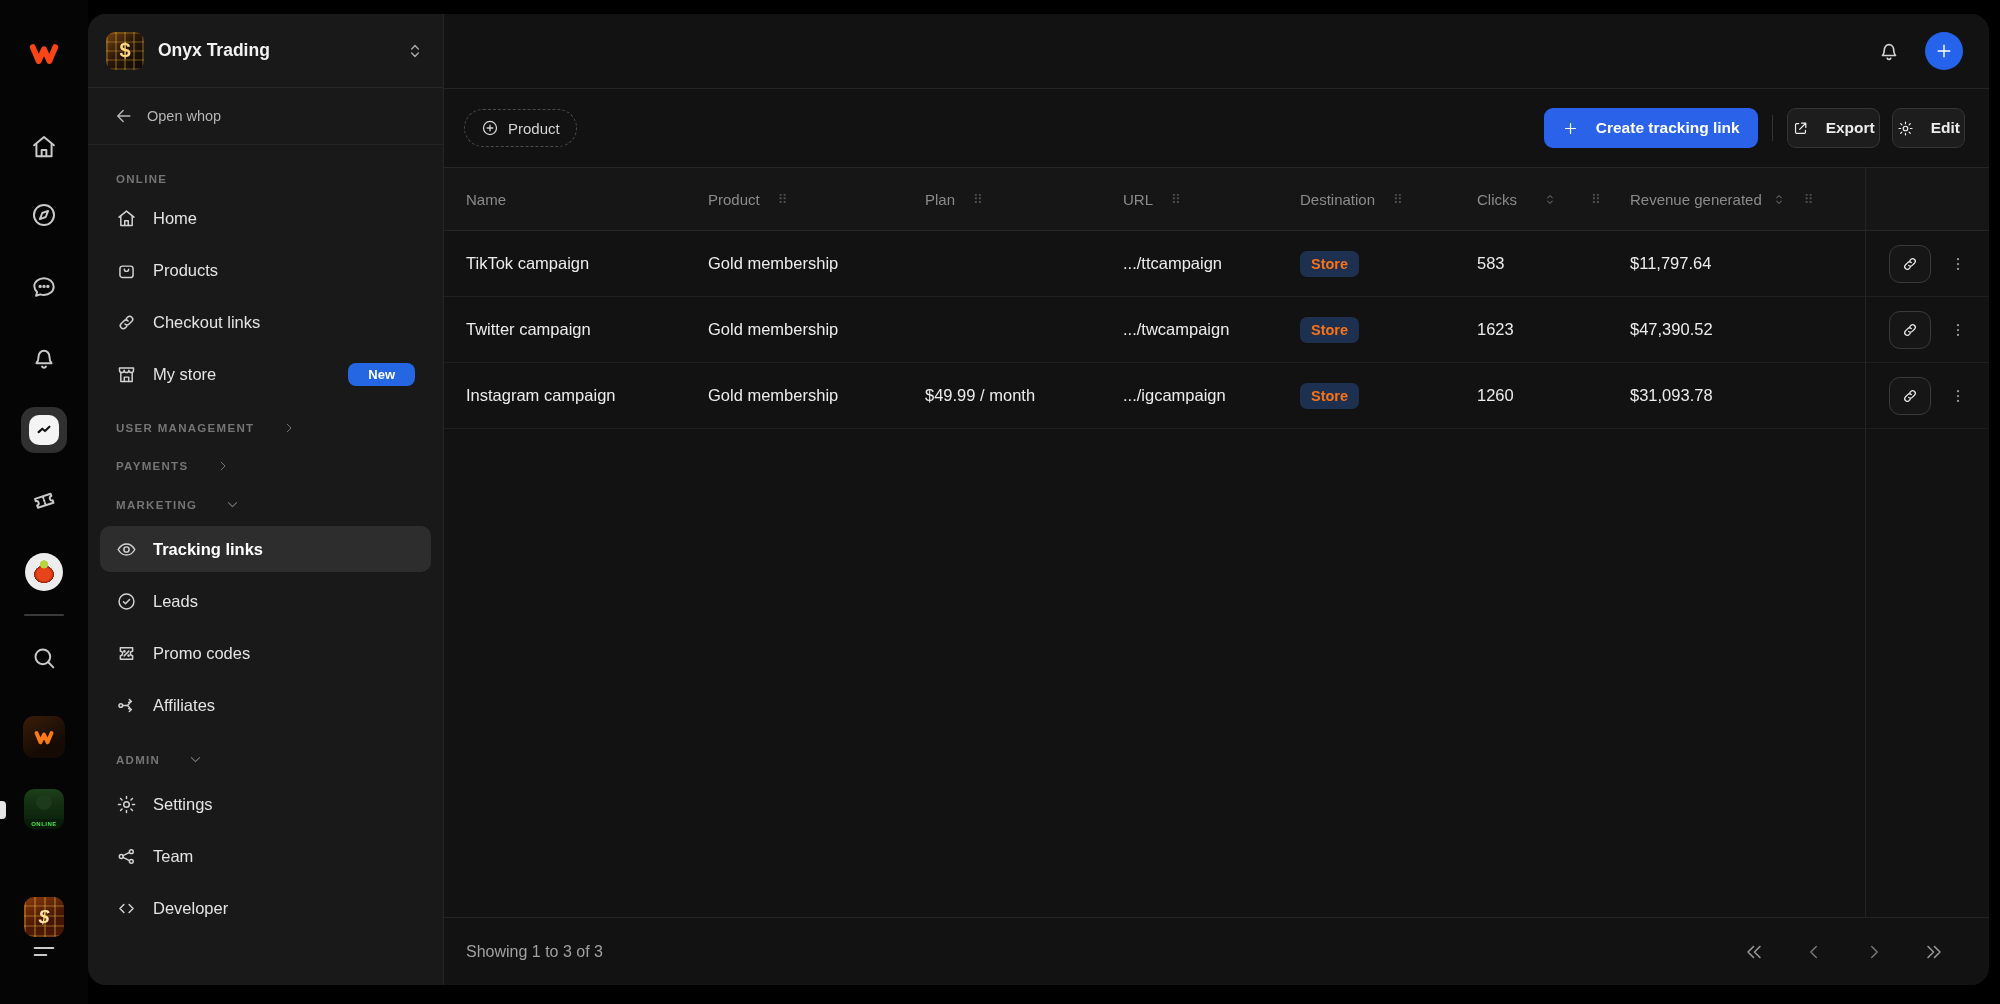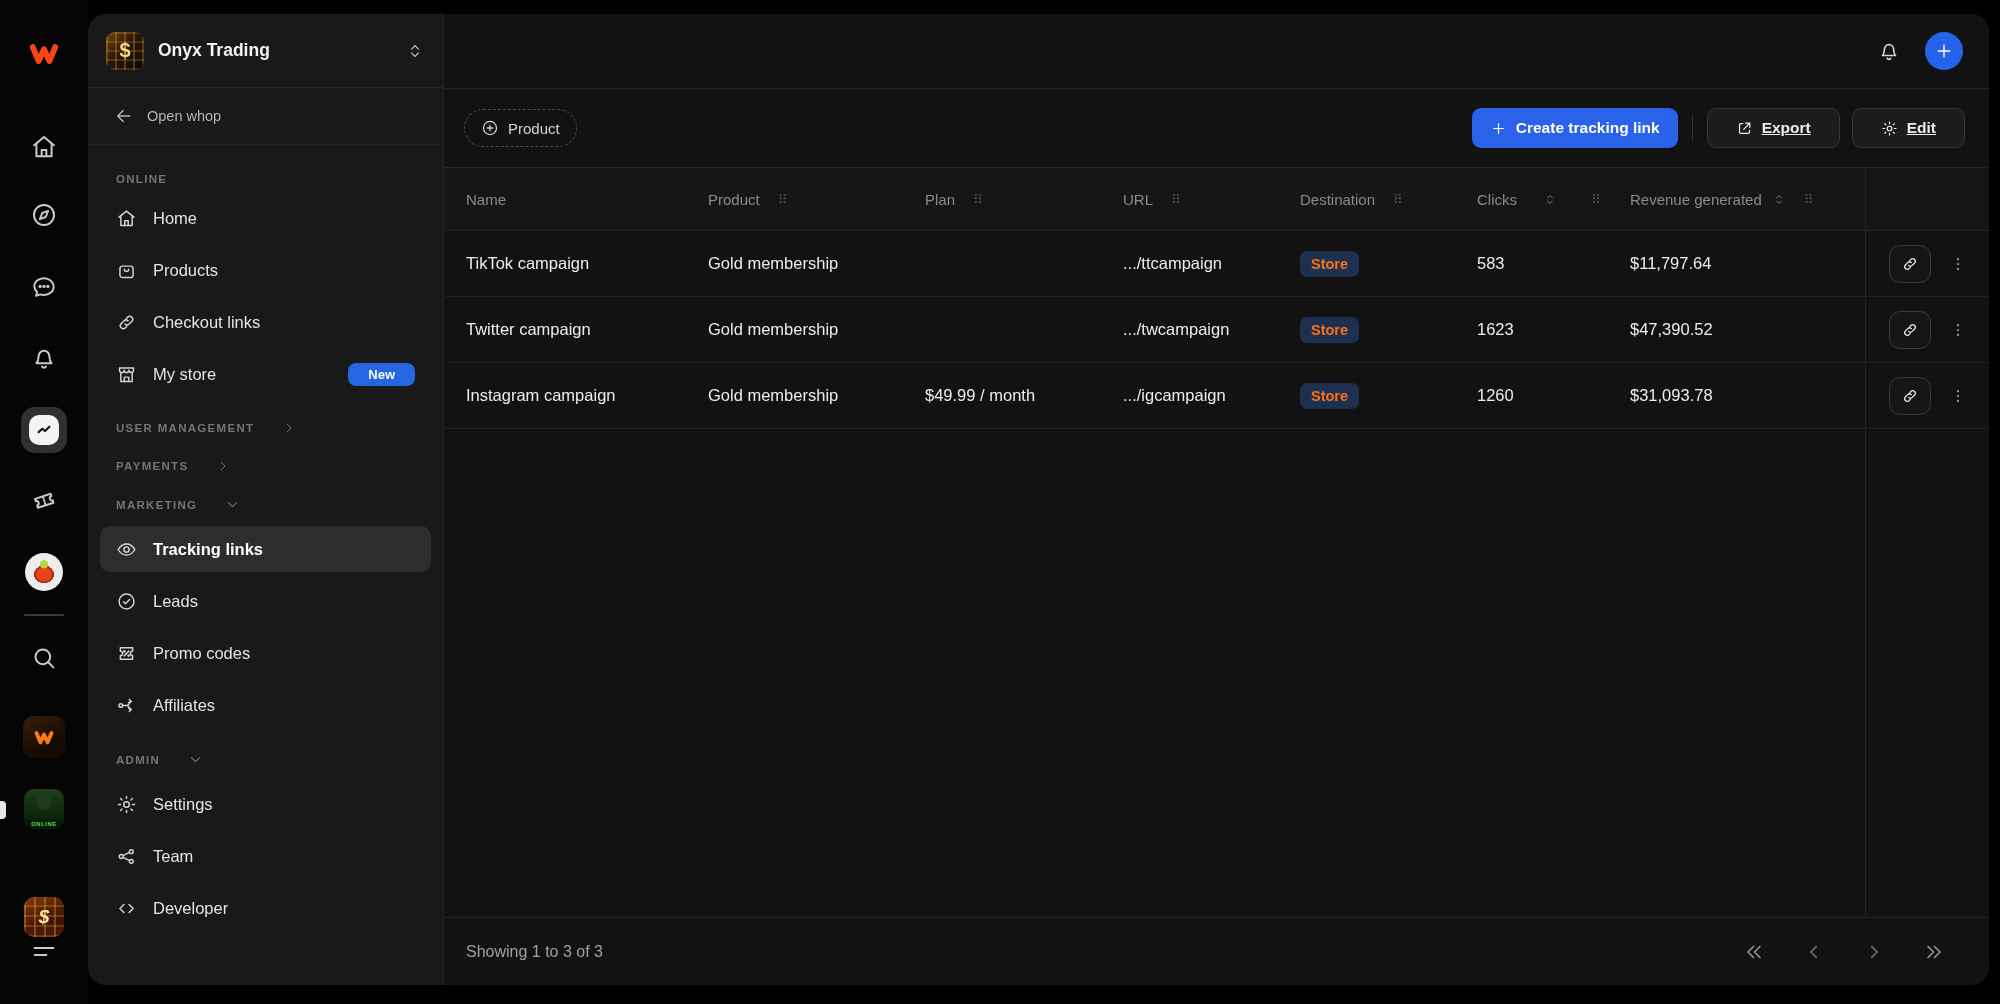--- a/index.html
+++ b/index.html
@@ -82,24 +82,24 @@
     color:#ddd; font-size:15.5px; font-family:inherit; }
   .searchbox input::placeholder { color:#8d8d8d; }
   .topbar-right { margin-left:auto; display:flex; align-items:center; gap:24px; }
   .plus-fab { width:38px; height:38px; border-radius:50%; background:#2563eb; color:#fff;
     display:flex; align-items:center; justify-content:center; cursor:pointer; }
 
   .toolbar { height:78px; flex:none; display:flex; align-items:center; padding:0 24px 0 20px; }
   .chip { height:38px; border:1.5px dashed #4b4b4b; border-radius:20px; display:flex;
     align-items:center; gap:9px; padding:0 16px; color:#d4d4d4; font-size:15px; cursor:pointer; }
   .toolbar-right { margin-left:auto; display:flex; align-items:center; }
-  .btn { height:40px; border-radius:9px; display:flex; align-items:center; gap:9px;
+  .btn { height:40px; border-radius:9px; display:flex; align-items:center; gap:17px;
     font-size:15.5px; font-weight:600; cursor:pointer; }
   .btn-primary { background:#2a62e9; color:#fff; padding:0 18px; }
-  .btn-ghost { background:#1d1d1d; border:1px solid #353535; color:#ececec; padding:0 28px;text-decoration:underline; }
+  .btn-ghost { background:#1d1d1d; border:1px solid #353535; color:#ececec; padding:0 4px; }
   .vdiv { width:1px; height:26px; background:#343434; margin:0 14px; }
   .toolbar-right .btn-ghost + .btn-ghost { margin-left:12px; }
 
   .table-region { flex:1; position:relative; display:flex; flex-direction:column; }
   .actions-sep { position:absolute; top:0; bottom:0; right:123px; width:1px; background:#242424; }
   .thead { height:64px; flex:none; background:#161616; border-top:1px solid #262626;
     border-bottom:1px solid #262626; display:flex; align-items:center; padding-left:22px;
     color:#8b8b8b; font-size:15px; }
   .th { display:flex; align-items:center; flex:none;text-align:right; }
   .handle { color:#4f4f4f; font-size:13px; margin-left:18px; cursor:grab; letter-spacing:-1px; }

